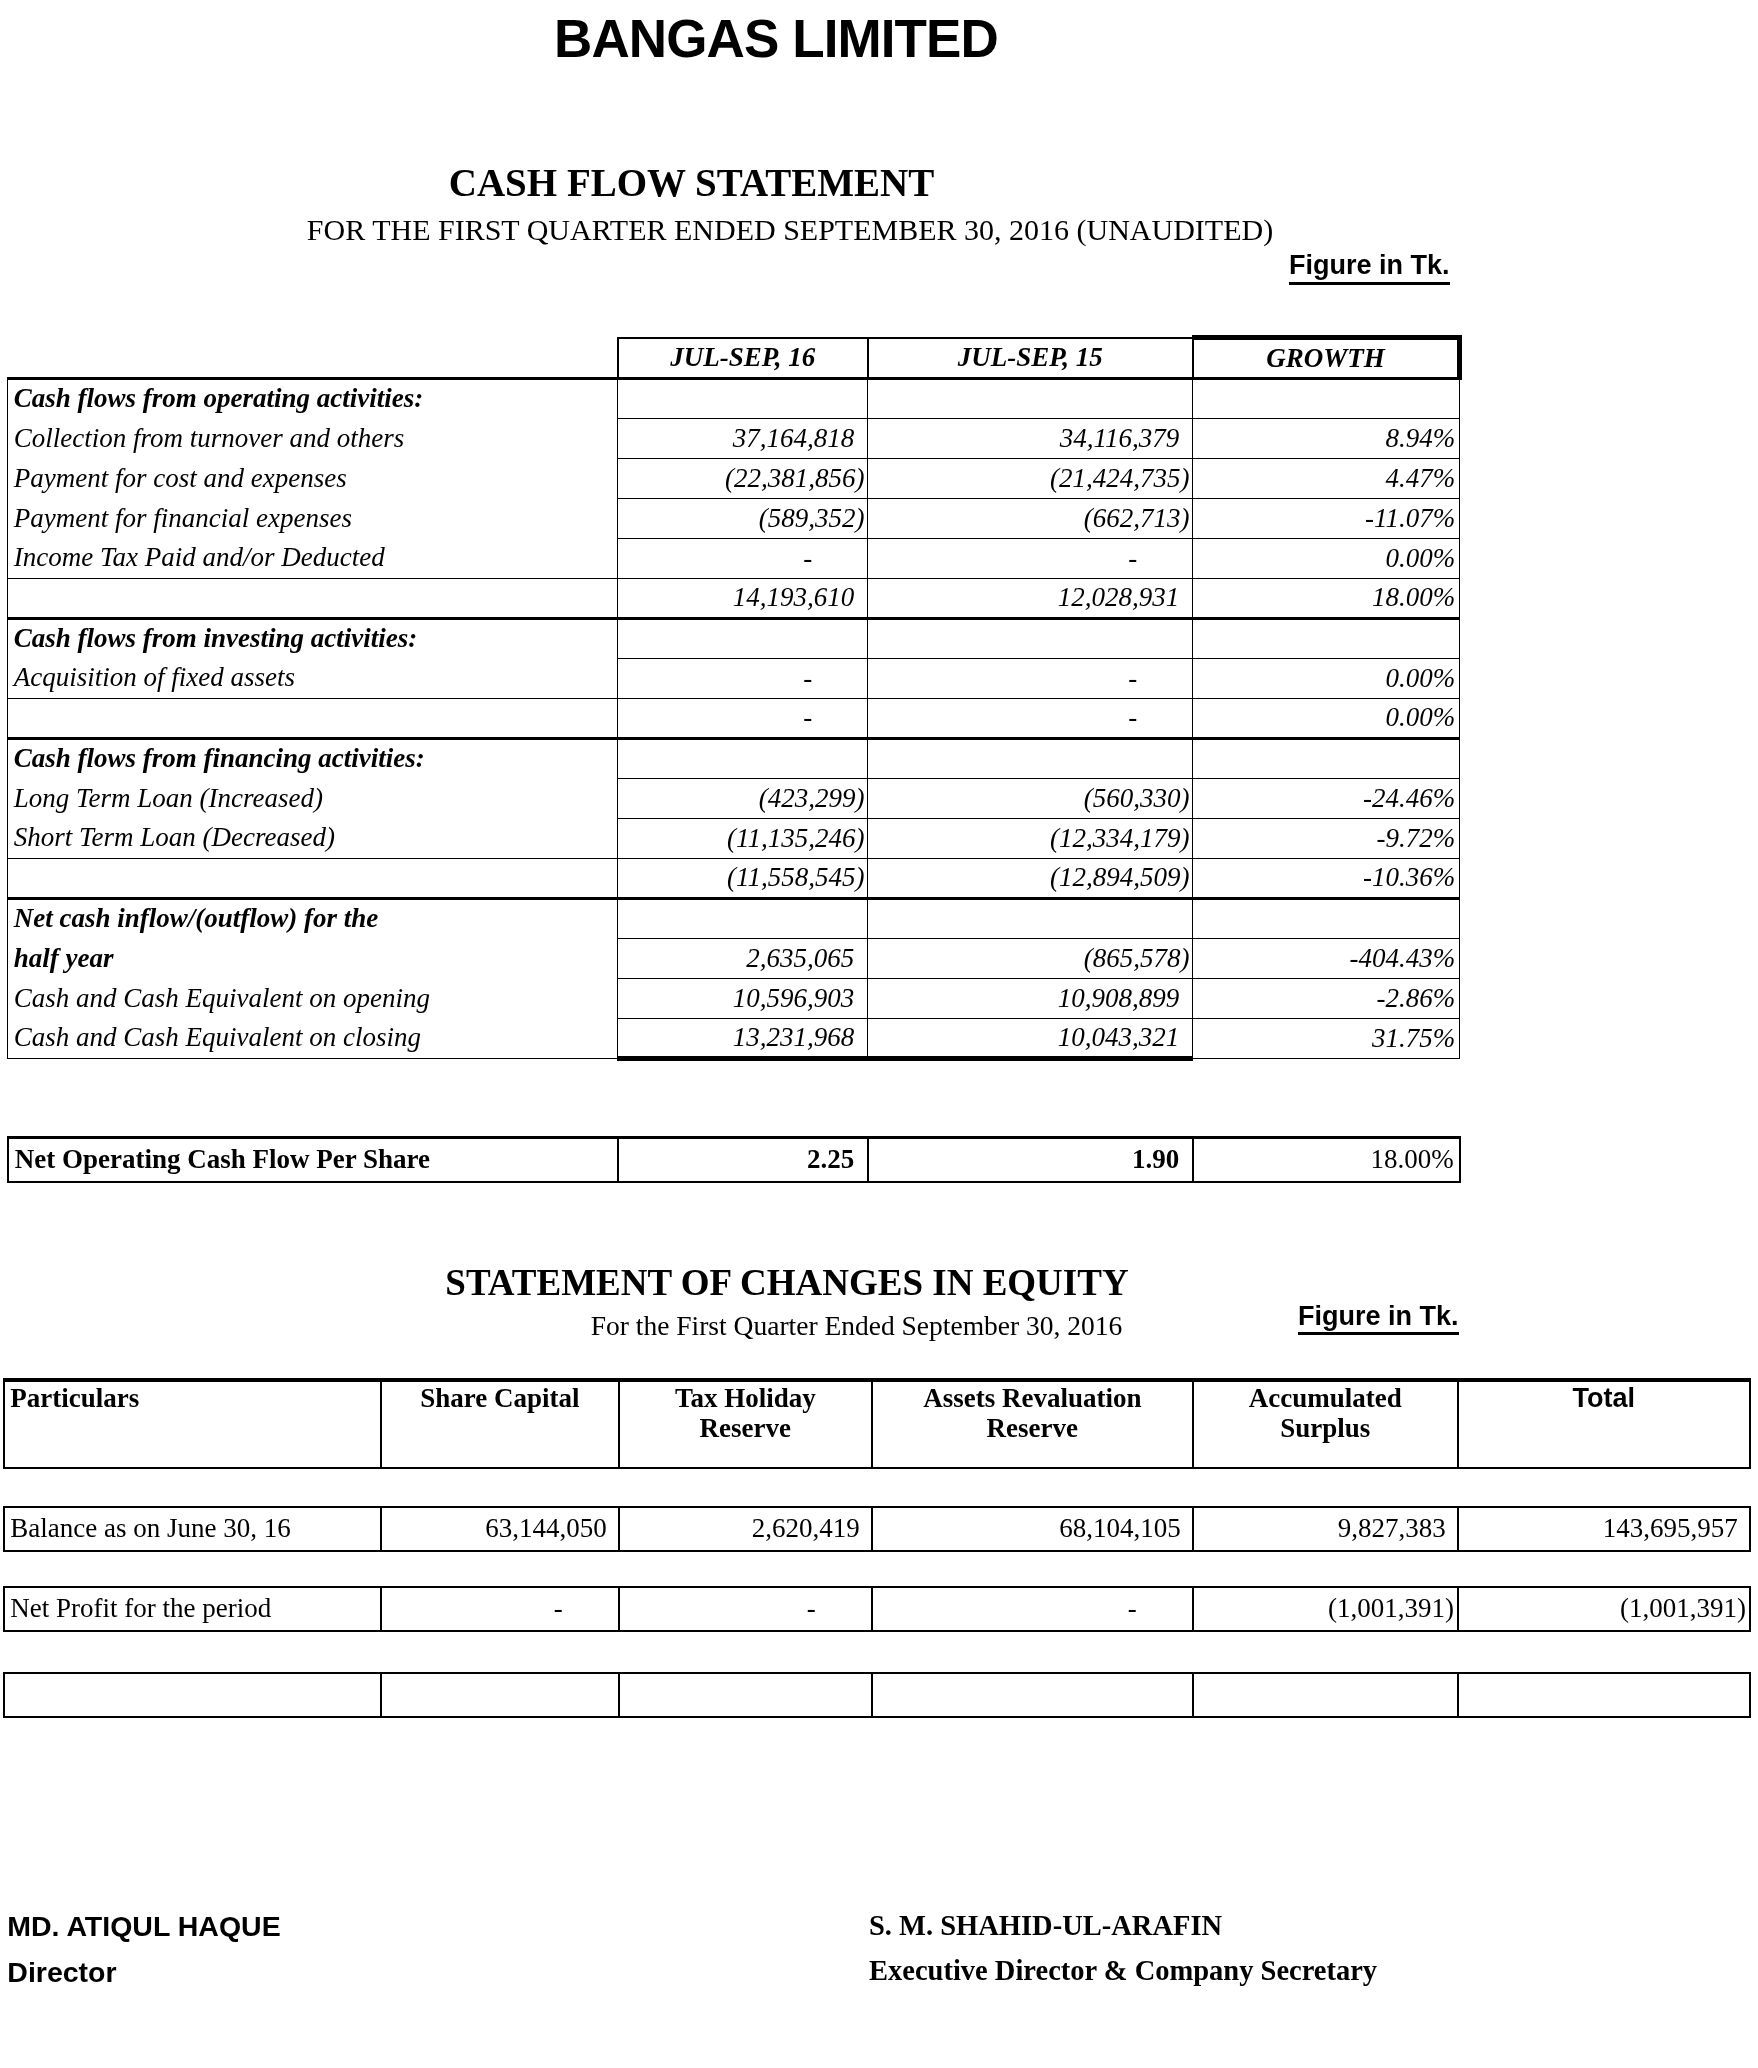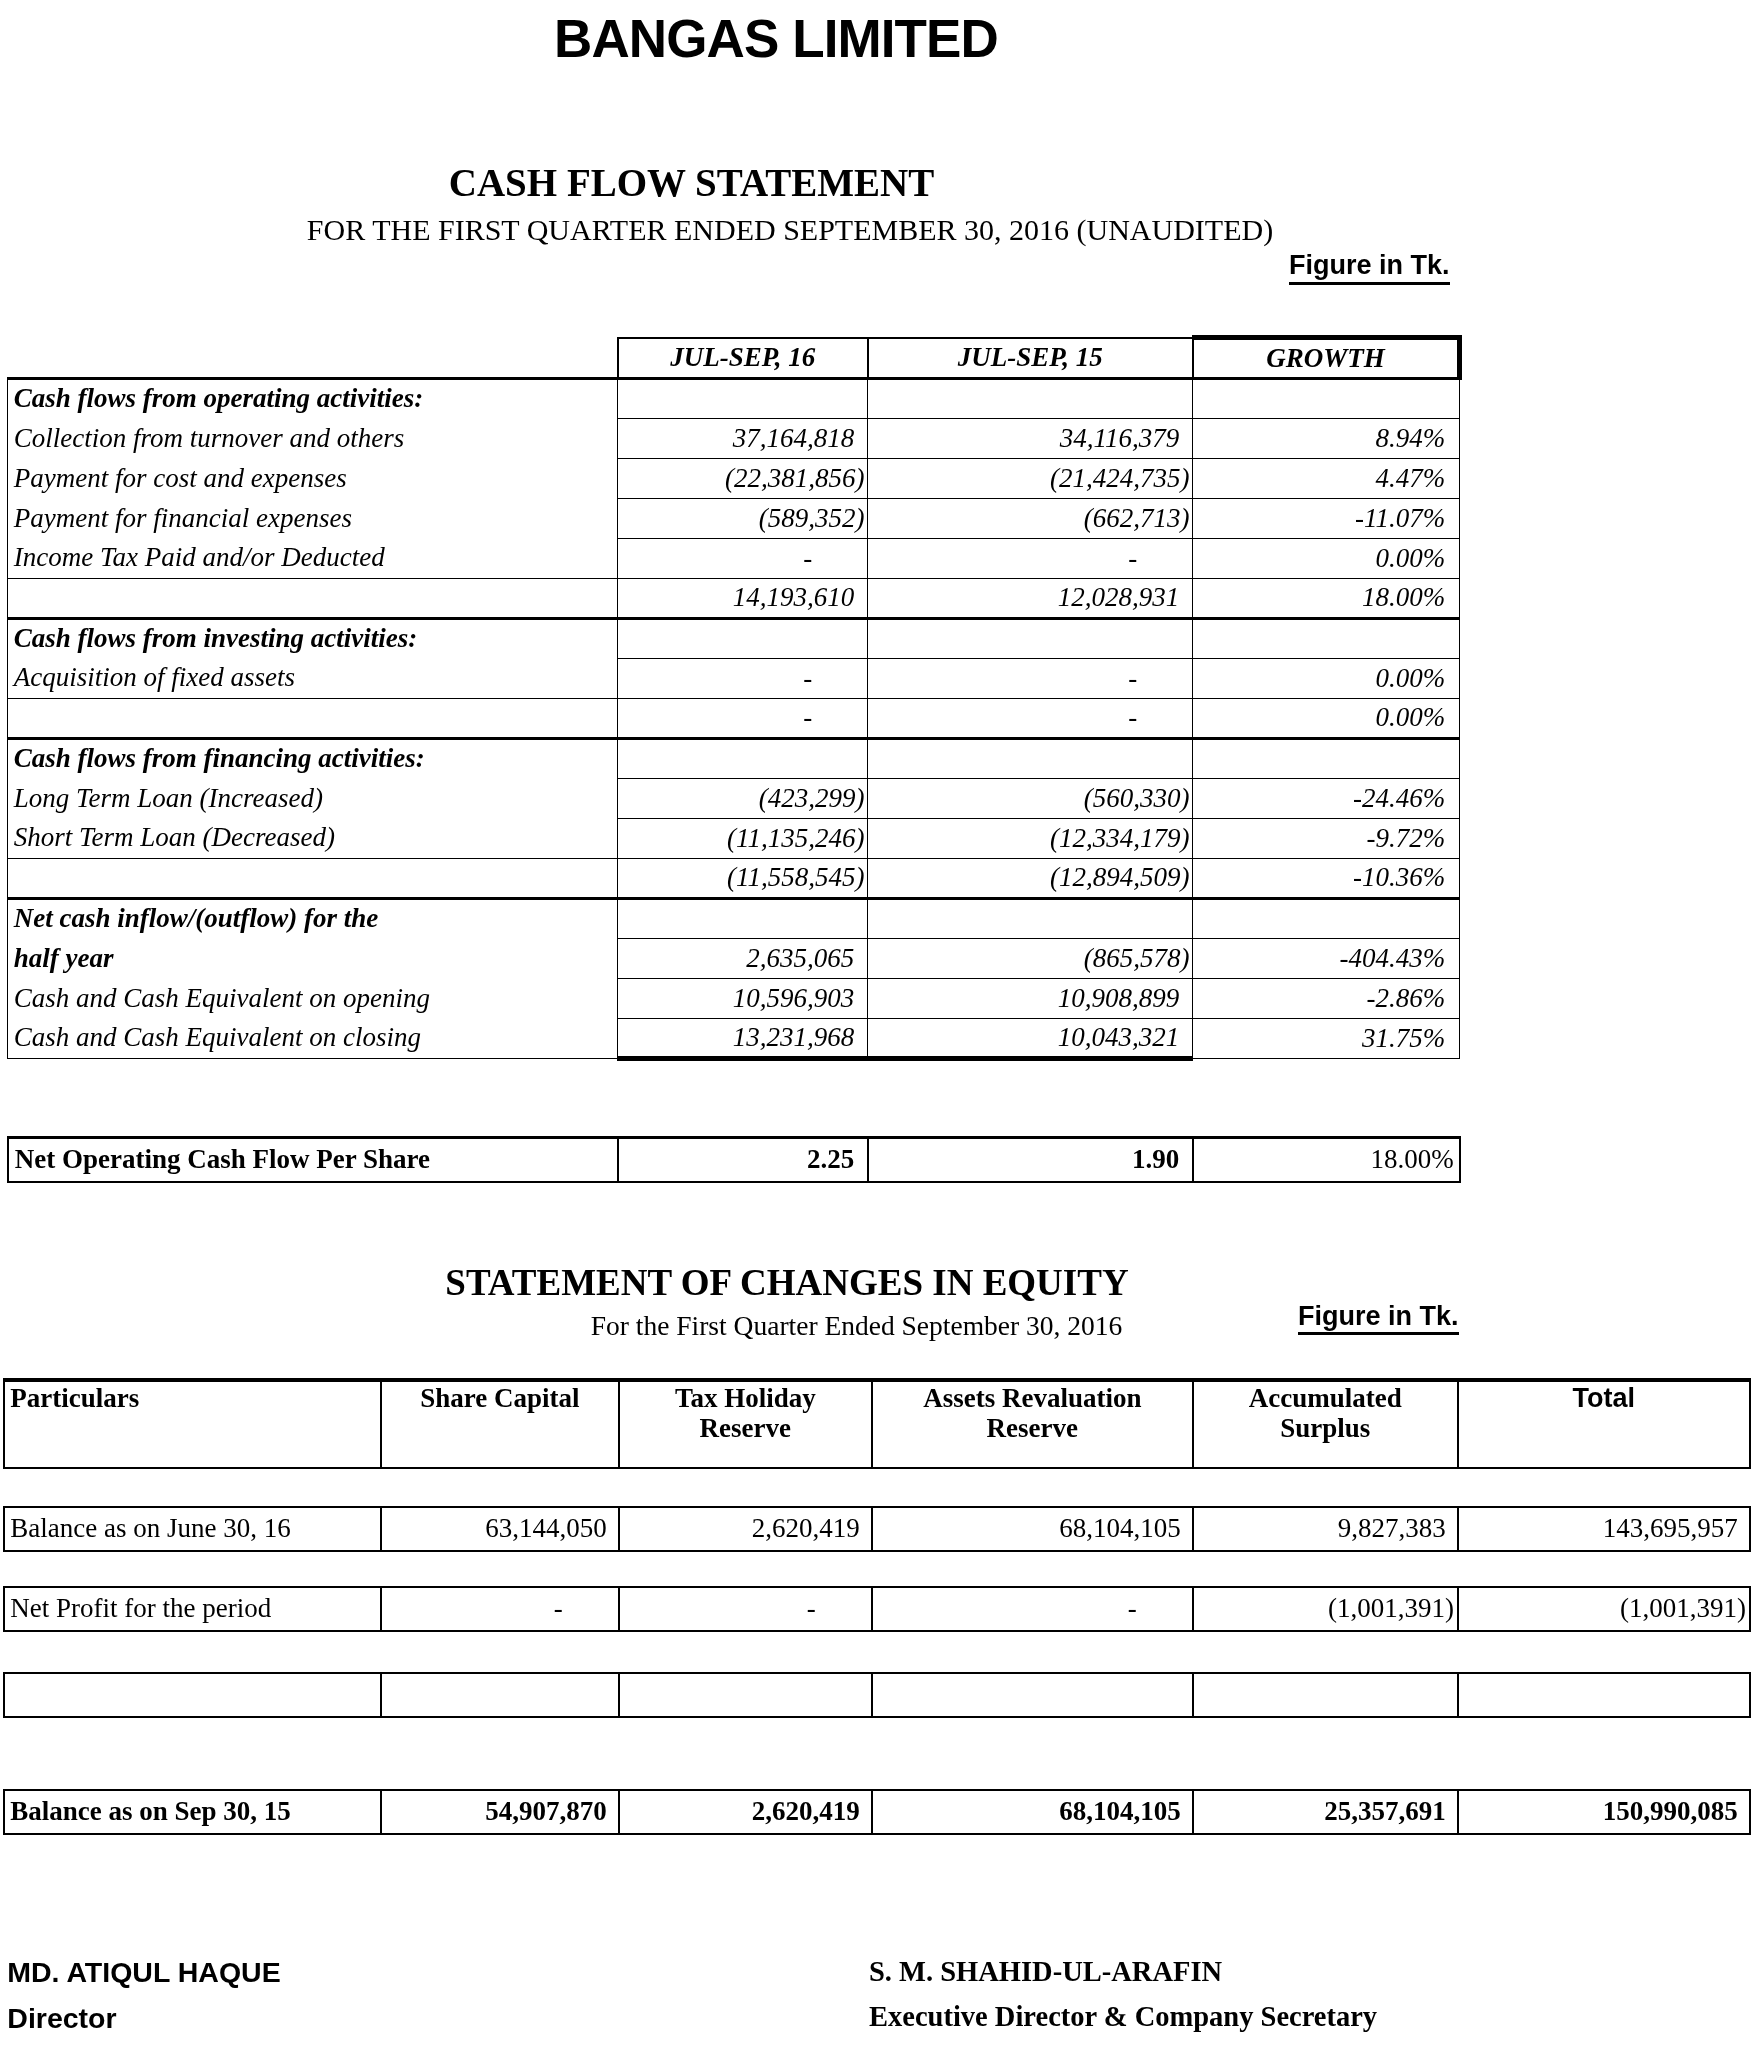--- a/index.html
+++ b/index.html
@@ -21,21 +21,21 @@
   .cf{margin-left:7.3px;width:1452px;font-style:italic;}
   .cf tr{height:40px;}
   .cf tr.hrow{height:41px;}
   .ch{border:2.8px solid #000;font-weight:bold;text-align:center;}
   .gth{border-top:5.5px solid #000;border-right:5.5px solid #000;}
   .noB{border:none;}
   .lb{border-left:1.8px solid #000;border-right:1.8px solid #000;text-align:left;padding:0 5.5px;}
   .n{border:1.8px solid #000;text-align:right;padding-right:13px;}
   .pr{padding-right:2.8px;}
   .d{padding-right:55px;}
-  .gr{padding-right:14px;}
+  .gr{padding-right:4px;}
   .g{font-weight:bold;}
   .tt2{border-top:1.8px solid #000;}
   .tt4{border-top:3.7px solid #000;}
   .bb2{border-bottom:1.8px solid #000;}
   .bb6{border-bottom:5.5px solid #000;}
   
   .ps{margin-left:7.3px;width:1452px;margin-top:75px;}
   .ps tr{height:44px;}
   .ps td{border:2.8px solid #000;}
   .ps td{border-top:3.7px solid #000;}
@@ -281,28 +281,20 @@
       <td class="en"></td>
       <td class="en"></td>
       <td class="en"></td>
     </tr>
     <tr class="gap">
           <td colspan="6" class="g3"></td>
         </tr>
     <tr class="gap">
           <td colspan="6" class="g4"></td>
         </tr>
-    <tr class="erow bold">
-      <td class="el">Balance as on Sep 30, 15</td>
-      <td class="en bb6">54,907,870</td>
-      <td class="en bb6">2,620,419</td>
-      <td class="en bb6">68,104,105</td>
-      <td class="en bb6">25,357,691</td>
-      <td class="en bb6">150,990,085</td>
-    </tr>
   </tbody>
     </table>
 
   <div class="sigs">
     <div class="sig-left">
       <div>MD. ATIQUL HAQUE</div>
       <div class="sig-title">Director</div>
     </div>
     <div class="sig-right">
       <div>S. M. SHAHID-UL-ARAFIN</div>

